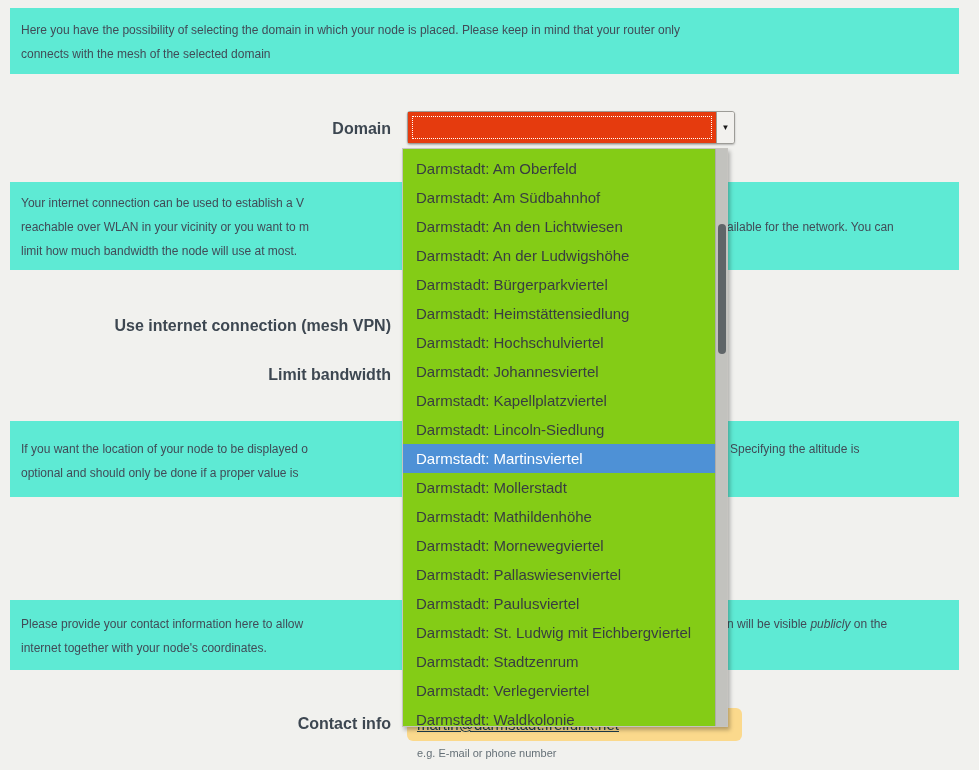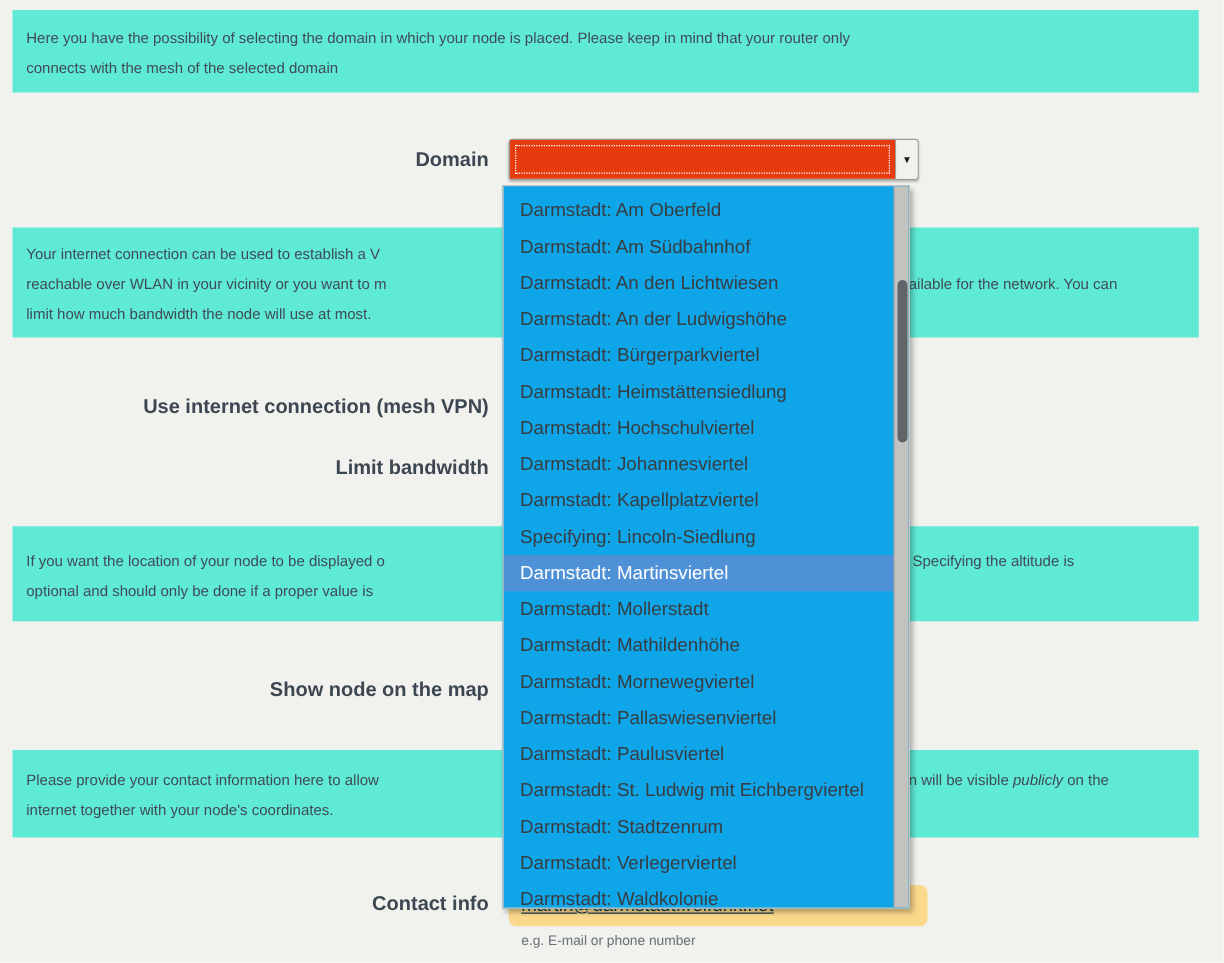--- a/index.html
+++ b/index.html
@@ -50,21 +50,21 @@
   .select-arrow {
     flex:0 0 18px; background:#f2f1ee; border-left:1px solid #9d9c97;
     border-radius:0 2px 2px 0;
     display:flex; align-items:center; justify-content:center;
     font-size:8px; color:#1a1a1a;
   }
 
   
   .dropdown {
     position:absolute; left:402px; top:148px; width:326px; height:579px;
-    background:#0ea5e9; border:1px solid #c6c4c0;
+    background:#84cc16; border:1px solid #c6c4c0;
     box-shadow:2px 3px 4px rgba(0,0,0,0.28);
     padding-top:5px; overflow:hidden; z-index:10;
   }
   .dd-item {
     height:29px; line-height:29px; padding-left:13px; margin-right:12px;
     font-size:15px; color:#383d41; white-space:nowrap; overflow:hidden;
     cursor:pointer;
   }
   .dd-item.selected { background:#4e91d6; color:#ffffff; }
   .dd-scrollbar {
@@ -121,21 +121,20 @@
   <div class="form-label lbl-bandwidth">Limit bandwidth</div>
 
   <div class="help-box box-location">
     <div class="help-line">
       <span>If you want the location of your node to be displayed o</span>
       <span class="frag-right" style="left:709px">Specifying the altitude is</span>
     </div>
     <div class="help-line">optional and should only be done if a proper value is</div>
   </div>
 
-  <div class="form-label lbl-map">Show node on the map</div>
 
   <div class="help-box box-contact">
     <div class="help-line">
       <span>Please provide your contact information here to allow</span>
       <span class="frag-right"><span>n will be visible </span><span class="italic">publicly</span><span> on the</span></span>
     </div>
     <div class="help-line">internet together with your node's coordinates.</div>
   </div>
 
   <div class="form-label lbl-contact">Contact info</div>
@@ -148,21 +147,21 @@
   <div class="dropdown">
     <div class="dd-item">Darmstadt: Am Oberfeld</div>
     <div class="dd-item">Darmstadt: Am Südbahnhof</div>
     <div class="dd-item">Darmstadt: An den Lichtwiesen</div>
     <div class="dd-item">Darmstadt: An der Ludwigshöhe</div>
     <div class="dd-item">Darmstadt: Bürgerparkviertel</div>
     <div class="dd-item">Darmstadt: Heimstättensiedlung</div>
     <div class="dd-item">Darmstadt: Hochschulviertel</div>
     <div class="dd-item">Darmstadt: Johannesviertel</div>
     <div class="dd-item">Darmstadt: Kapellplatzviertel</div>
-    <div class="dd-item">Specifying: Lincoln-Siedlung</div>
+    <div class="dd-item">Darmstadt: Lincoln-Siedlung</div>
     <div class="dd-item selected">Darmstadt: Martinsviertel</div>
     <div class="dd-item">Darmstadt: Mollerstadt</div>
     <div class="dd-item">Darmstadt: Mathildenhöhe</div>
     <div class="dd-item">Darmstadt: Mornewegviertel</div>
     <div class="dd-item">Darmstadt: Pallaswiesenviertel</div>
     <div class="dd-item">Darmstadt: Paulusviertel</div>
     <div class="dd-item">Darmstadt: St. Ludwig mit Eichbergviertel</div>
     <div class="dd-item">Darmstadt: Stadtzenrum</div>
     <div class="dd-item">Darmstadt: Verlegerviertel</div>
     <div class="dd-item">Darmstadt: Waldkolonie</div>

